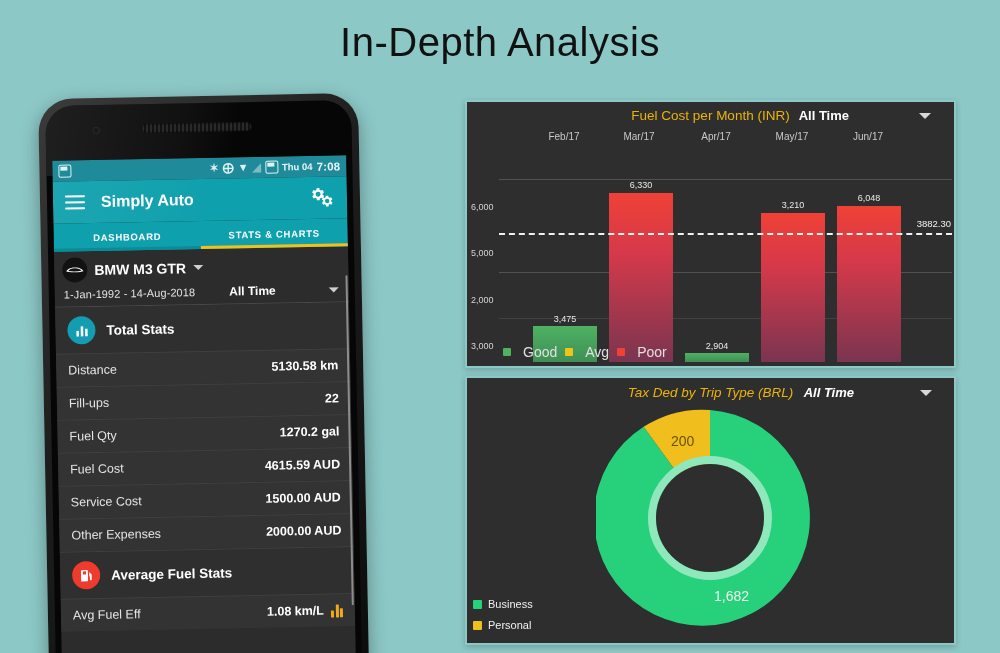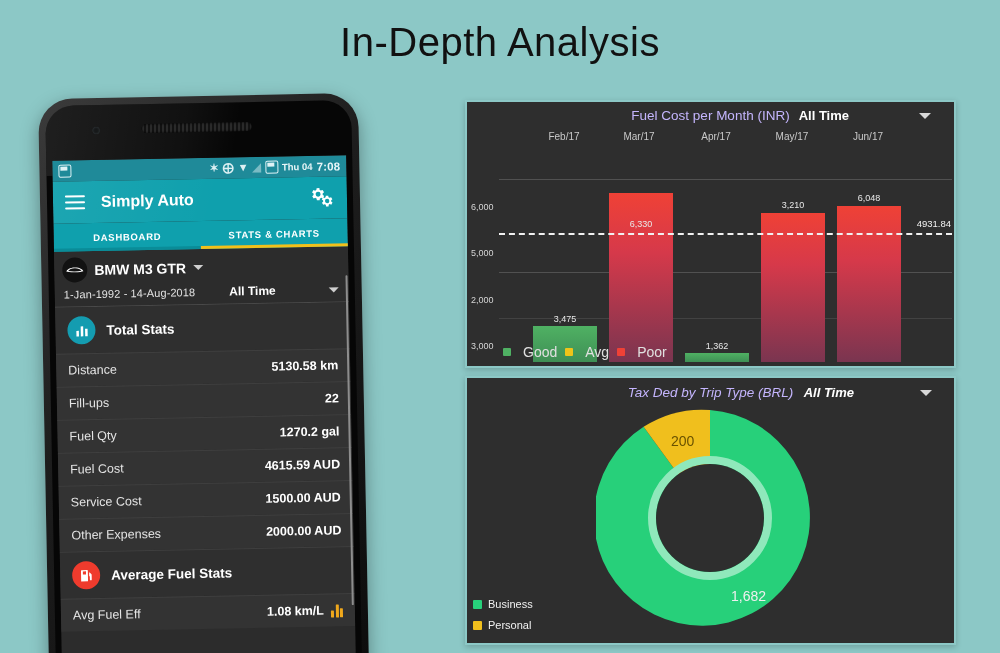--- a/index.html
+++ b/index.html
@@ -126,21 +126,21 @@
   
   .panel{
     position:absolute;background:#2e2e2e;border:2px solid #8cc8c6;
     box-shadow:0 2px 6px rgba(0,0,0,.2);
   }
   .panel-bar{left:465px;top:100px;width:487px;height:264px;}
   .panel-donut{left:465px;top:376px;width:487px;height:265px;}
   .chart-head{
     position:relative;height:26px;display:flex;align-items:center;justify-content:center;
   }
-  .chart-title{color:#c4b5fd;font-size:13.5px;}
+  .chart-title{color:#eab308;font-size:13.5px;}
   .chart-range{
     position:absolute;color:#fff;font-size:13px;font-weight:bold;
   }
   .chart-caret-lg{
     position:absolute;width:0;height:0;border-left:6px solid transparent;border-right:6px solid transparent;
     border-top:6px solid #d8d8d8;
   }
   .plot{position:relative;}
   .xlab{position:absolute;color:#c9c9c9;font-size:10px;transform:translateX(-50%);}
   .ylab{position:absolute;color:#d5d5d5;font-size:9px;transform:translateY(-50%);margin-top:28px;}
@@ -317,27 +317,27 @@
     <div class="ylab" style="left:4px;top:144px;">2,000</div>
     <div class="ylab" style="left:4px;top:190px;">3,000</div>
 
     <div class="bar good" style="left:66px;width:64px;height:36px;"></div>
     <div class="bar poor" style="left:142px;width:64px;height:169px;"></div>
     <div class="bar good" style="left:218px;width:64px;height:9px;"></div>
     <div class="bar poor" style="left:294px;width:64px;height:149px;"></div>
     <div class="bar poor" style="left:370px;width:64px;height:156px;"></div>
 
     <div class="barval" style="left:98px;top:186px;">3,475</div>
-    <div class="barval" style="left:174px;top:52px;margin-top:39px;">6,330</div>
-    <div class="barval" style="left:250px;top:213px;">1,362</div>
+    <div class="barval" style="left:174px;top:52px;">6,330</div>
+    <div class="barval" style="left:250px;top:213px;">2,904</div>
     <div class="barval" style="left:326px;top:72px;">3,210</div>
     <div class="barval" style="left:402px;top:65px;">6,048</div>
 
     <div class="avgline" style="left:32px;right:2px;top:105px;"></div>
-    <div class="avgval" style="right:3px;top:90px;">4931.84</div>
+    <div class="avgval" style="right:3px;top:90px;">3882.30</div>
 
     <div class="legend" style="left:36px;bottom:2px;">
       <span class="legend-item">
         <span class="swatch" style="background:#4fb163;"></span>
         <span>Good</span>
       </span>
       <span class="legend-item">
         <span class="swatch" style="background:#f0c419;"></span>
         <span>Avg</span>
       </span>
@@ -364,21 +364,21 @@
 
         <path d="M114 114 L47.6 22.8 A108 108 0 0 1 114 6 Z" fill="#f0bf1d"></path>
 
         <circle cx="114" cy="114" r="58" fill="none" stroke="#8fe8bb" stroke-width="8"></circle>
 
         <circle cx="114" cy="114" r="54" fill="#2e2e2e"></circle>
       </svg>
     </div>
 
     <div class="slice-label" style="left:204px;top:27px;color:#6a5200;">200</div>
-    <div class="slice-label" style="left:264px;top:182px;color:#efefef;">1,682</div>
+    <div class="slice-label" style="left:247px;top:182px;color:#efefef;">1,682</div>
 
     <div class="donut-legend" style="left:6px;bottom:8px;">
       <span class="legend-item">
         <span class="swatch" style="background:#27d07a;"></span>
         <span>Business</span>
       </span>
       <span class="legend-item">
         <span class="swatch" style="background:#f0bf1d;"></span>
         <span>Personal</span>
       </span>

